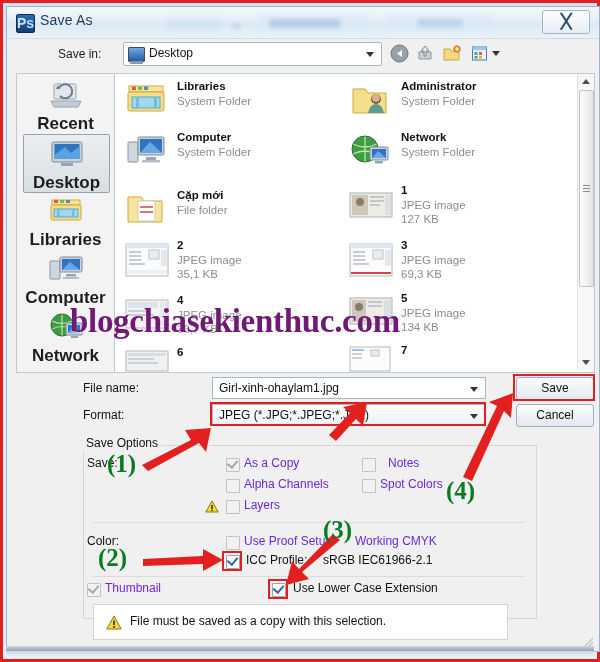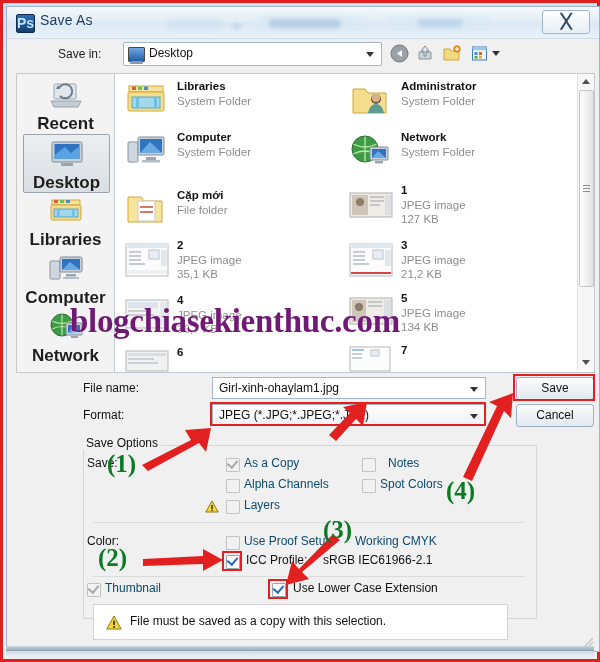--- a/index.html
+++ b/index.html
@@ -162,21 +162,21 @@
   .grp-title{position:absolute;left:76px;top:429px;background:#f0f0f0;padding:0 3px;font-size:12px;color:#111;}
   .lbl-save{position:absolute;left:80px;top:449px;font-size:12px;color:#111;}
   .cb{position:absolute;width:12px;height:12px;background:#fff;border:1px solid #9aa7b3;border-radius:1px;}
   .cb.dis{background:#f1f1f1;border-color:#c3c3c3;}
   .cb .tick{
     position:absolute;left:2px;top:-1px;width:5px;height:8px;
     border:solid #2a66ad;border-width:0 2px 2px 0;transform:rotate(40deg);
   }
   .cb.dis .tick{border-color:#a7a7a7;}
   .cbl{position:absolute;font-size:12px;color:#111;}
-  .cbl.dis{color:#0c4a6e;}
+  .cbl.dis{color:#6d28d9;}
   .warnicon{position:absolute;width:14px;height:13px;}
   .sep{position:absolute;left:86px;width:432px;height:1px;background:#dcdcdc;}
   .red-box{position:absolute;border:2px solid #e32020;box-sizing:border-box;}
   
   .notice{
     position:absolute;left:86px;top:597px;width:413px;height:34px;
     background:#fff;border:1px solid #d3d3d3;
   }
   .notice .t{position:absolute;left:36px;top:9px;font-size:12px;color:#111;text-align:center;}
   .grip-corner{position:absolute;right:5px;bottom:4px;width:12px;height:12px;opacity:.55;}
@@ -438,21 +438,21 @@
               <rect x="4" y="14" width="12" height="2" fill="#c7ccd2"></rect>
               <rect x="4" y="18" width="12" height="2" fill="#c7ccd2"></rect>
               <rect x="4" y="22" width="16" height="2" fill="#c7ccd2"></rect>
               <rect x="24" y="9" width="10" height="9" fill="#e8edf3" stroke="#bcc4cc"></rect>
               <rect x="36" y="9" width="6" height="16" fill="#e3e8ee"></rect>
               <rect x="2" y="31" width="40" height="2" fill="#d6444a"></rect>
             </svg>
         </span>
         <span class="fname">3</span>
         <span class="fmeta">JPEG image</span>
-        <span class="fmeta2">21,2 KB</span>
+        <span class="fmeta2">69,3 KB</span>
       </div>
 
       <div class="fitem" style="left:4px;top:218px;">
         <span class="thumb">
           <svg width="44" height="38" viewBox="0 0 44 38">
               <rect x="1" y="4" width="42" height="28" fill="#f4f4f4" stroke="#b8b8b8"></rect>
               <rect x="3" y="6" width="30" height="6" fill="#dde3ea"></rect>
               <rect x="3" y="14" width="22" height="2" fill="#c9ced4"></rect>
               <rect x="3" y="18" width="26" height="2" fill="#c9ced4"></rect>
               <rect x="35" y="6" width="7" height="24" fill="#e4e9ee"></rect>

